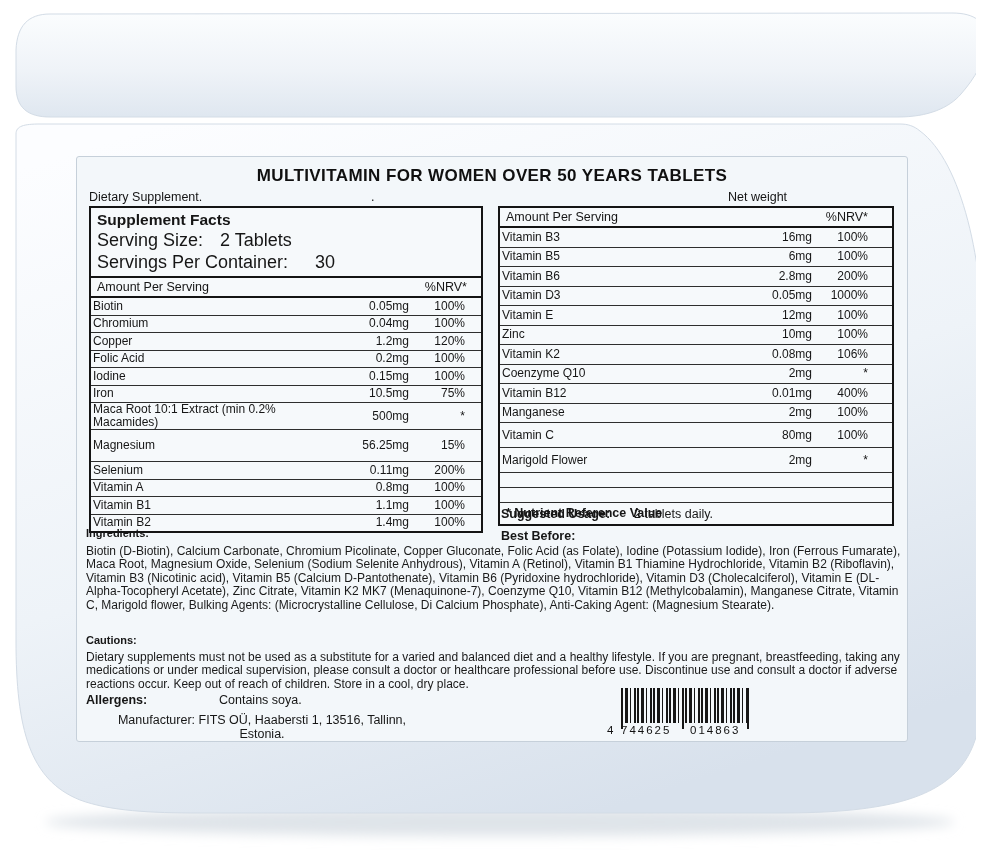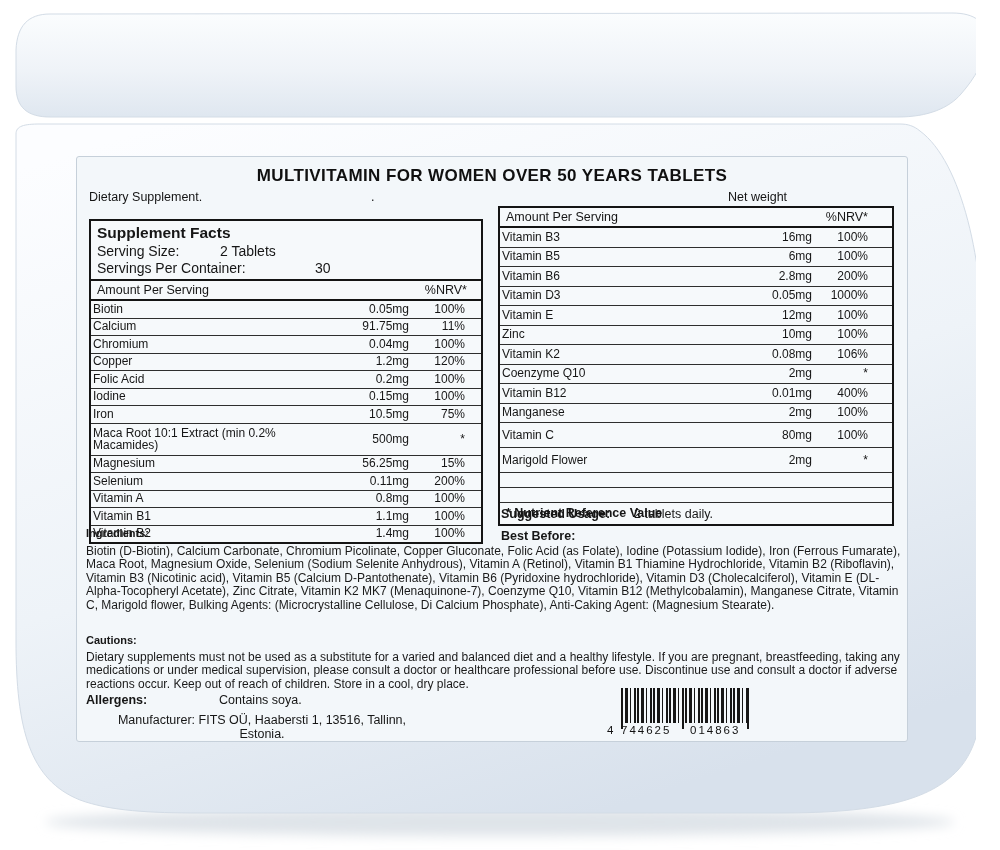--- a/index.html
+++ b/index.html
@@ -11,24 +11,24 @@
   .label{position:absolute;left:76px;top:156px;width:830px;height:584px;
          background:#f3f7fa;border:1px solid #c6d0da;border-radius:3px;}
 
   .title{position:absolute;left:0;top:9px;width:100%;text-align:center;
          font-size:17px;font-weight:bold;letter-spacing:.4px;color:#101010;}
   .meta{position:absolute;top:33px;font-size:12.5px;color:#141414;}
   .meta.ds{left:12px;} .meta.dot{left:294px;} .meta.nw{left:651px;}
 
   
   .sf{position:absolute;border:2px solid #141414;background:rgba(255,255,255,.25);}
-  .sf-left{left:12px;top:62px;width:390px;}
+  .sf-left{left:12px;top:49px;width:390px;}
   .sf-right{left:421px;top:49px;width:392px;}
   .sf-headline{font-size:15.5px;font-weight:bold;padding:3px 6px 1px;}
-  .sf-serv{font-size:14px;padding:0 6px 1px;display:flex;}
+  .sf-serv{font-size:18px;padding:0 6px 1px;display:flex;}
   .sf-serv .lab{display:inline-block;}
   .sf-serv.size .lab{width:123px;} .sf-serv.count .lab{width:218px;}
   .sf-head-block{border-bottom:2.5px solid #141414;padding-bottom:2px;}
   .sf-colhead{display:flex;justify-content:space-between;font-size:12.5px;
               padding:2px 6px;border-bottom:2.5px solid #141414;align-items:center;gap:24px;}
   .sf-colhead .nrv{margin-right:8px;}
   .sf-right .sf-colhead .nrv{margin-right:18px;}
 
   .sf-row{display:grid;grid-template-columns:1fr 88px 72px;align-items:center;
           font-size:12px;min-height:16.5px;line-height:13px;}
@@ -124,25 +124,20 @@
         <span class="nrv">%NRV*</span>
       </div>
       <div>
 
           <div class="sf-row">
             <span class="n">Biotin</span>
             <span class="a">0.05mg</span>
             <span class="p">100%</span>
           </div>
 
-          <div class="sf-row">
-            <span class="n">Calcium</span>
-            <span class="a">91.75mg</span>
-            <span class="p">11%</span>
-          </div>
 
           <div class="sf-row">
             <span class="n">Chromium</span>
             <span class="a">0.04mg</span>
             <span class="p">100%</span>
           </div>
 
           <div class="sf-row">
             <span class="n">Copper</span>
             <span class="a">1.2mg</span>

